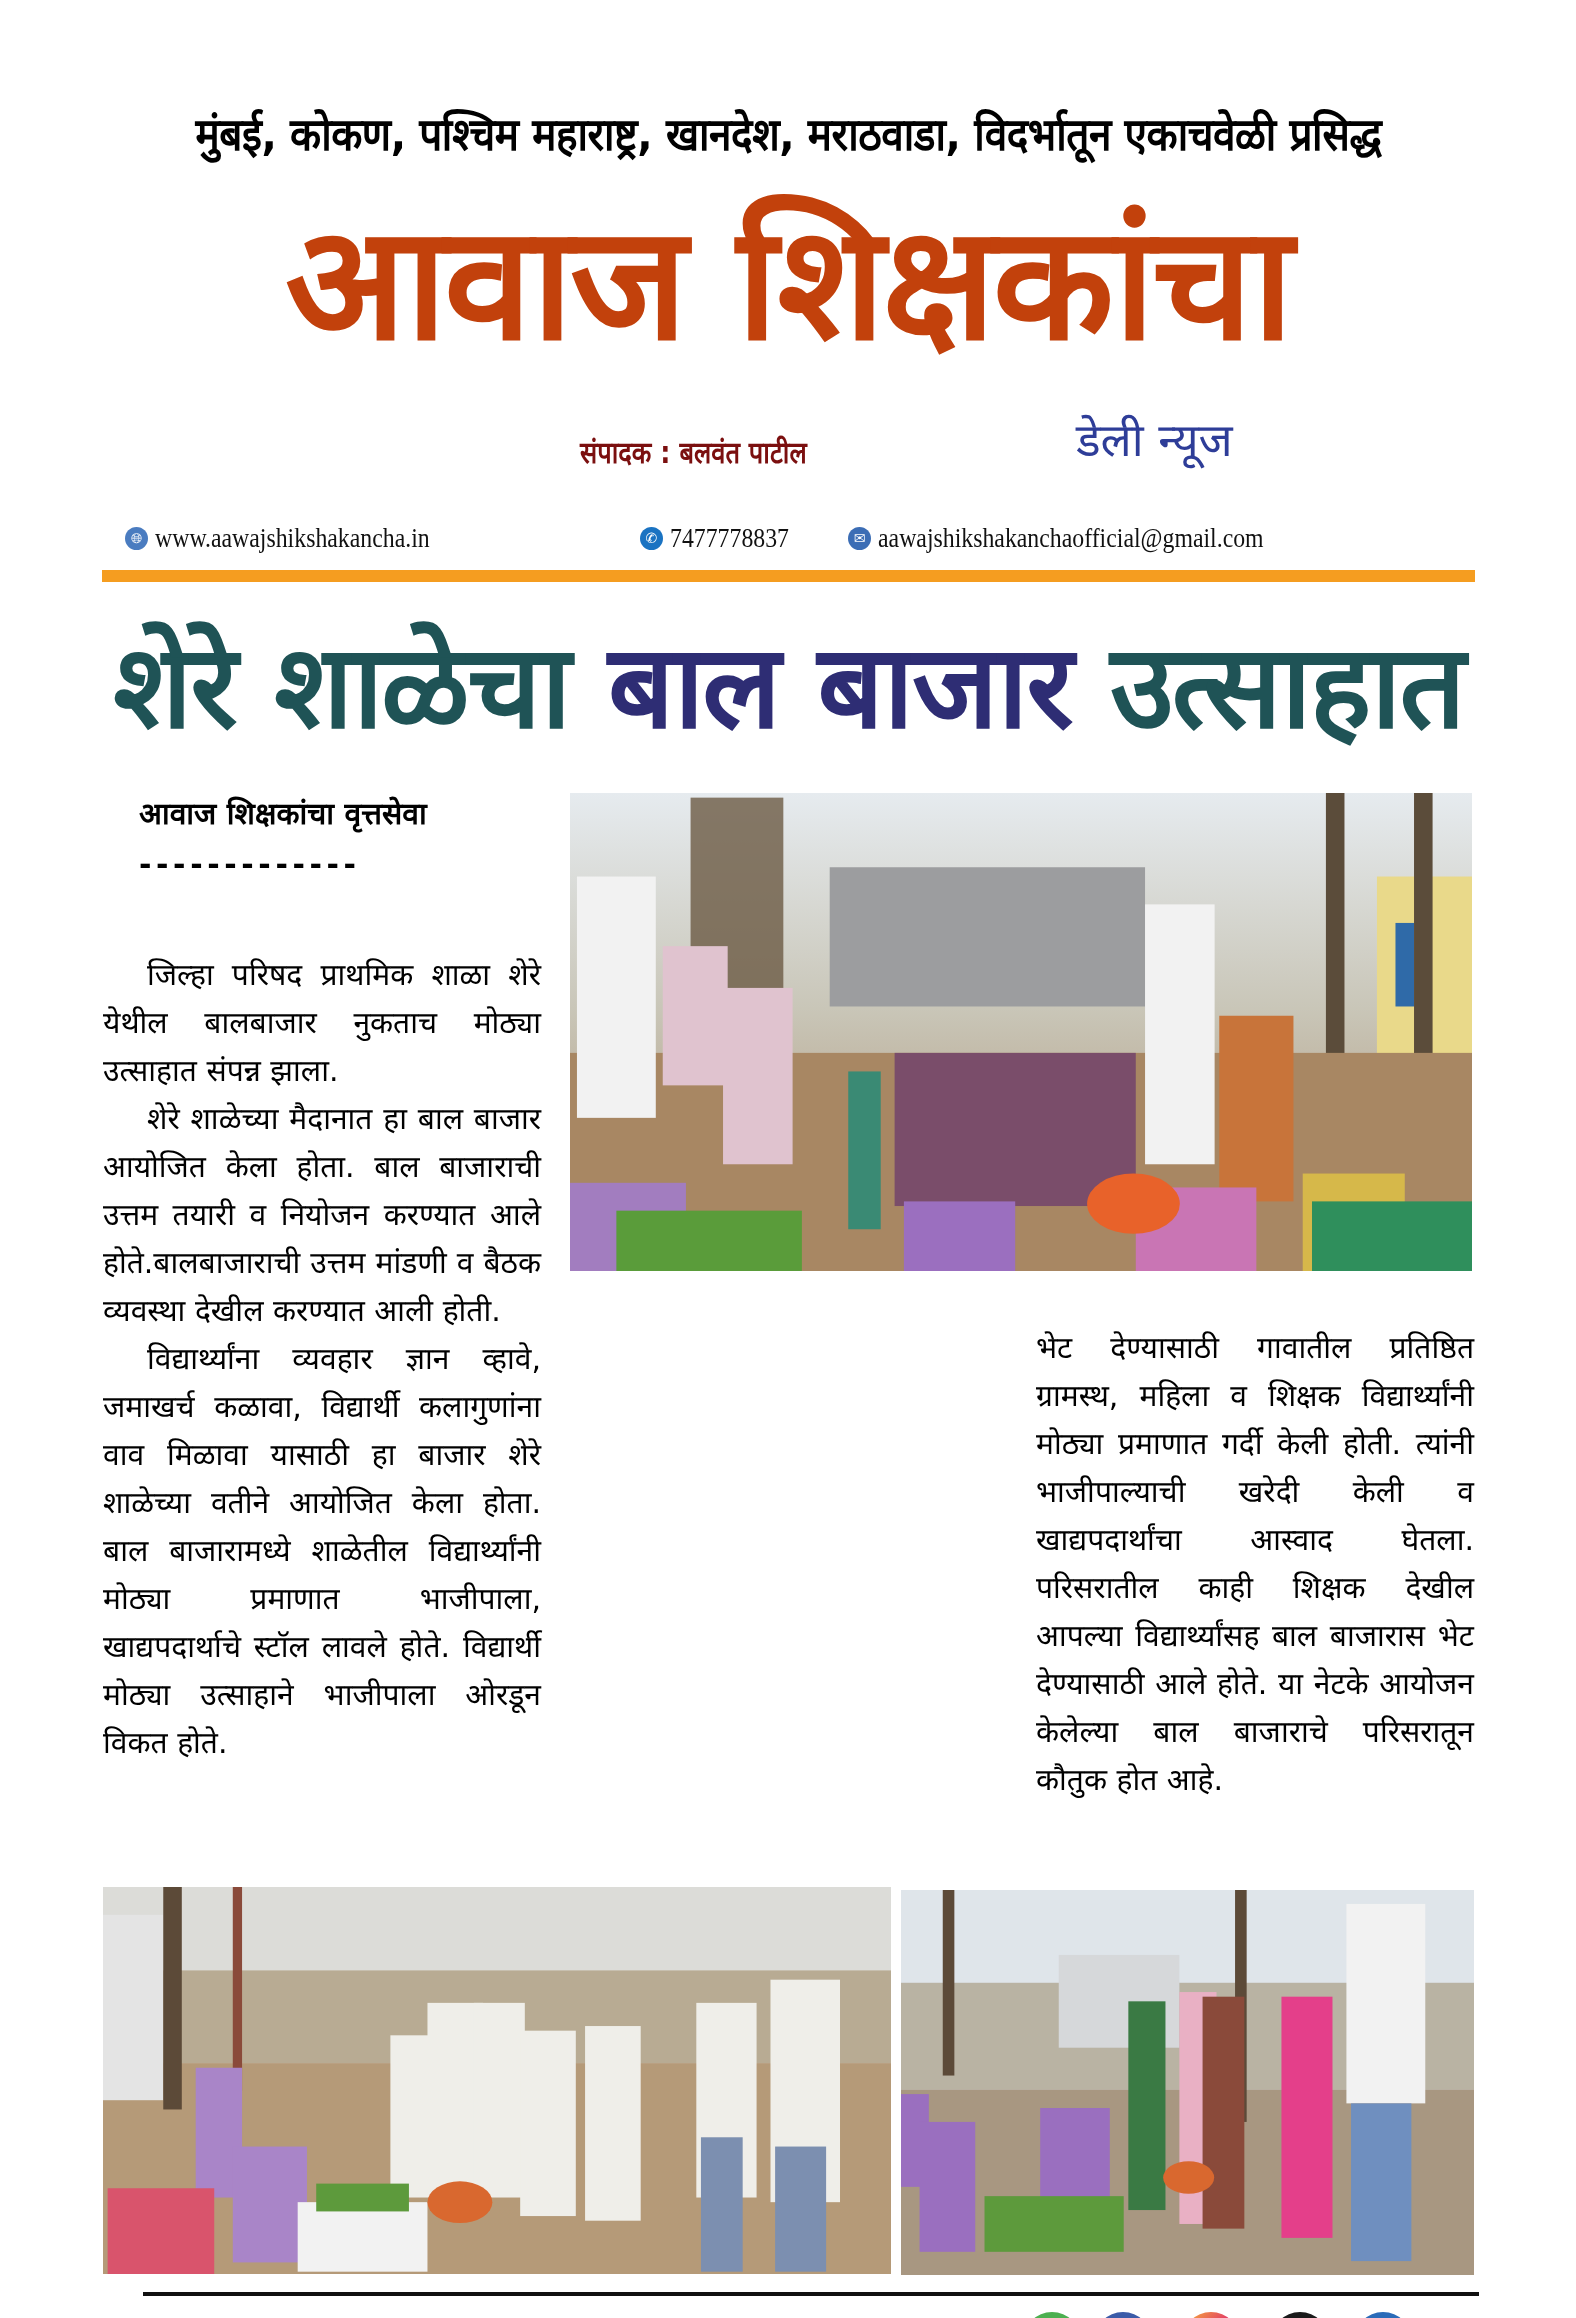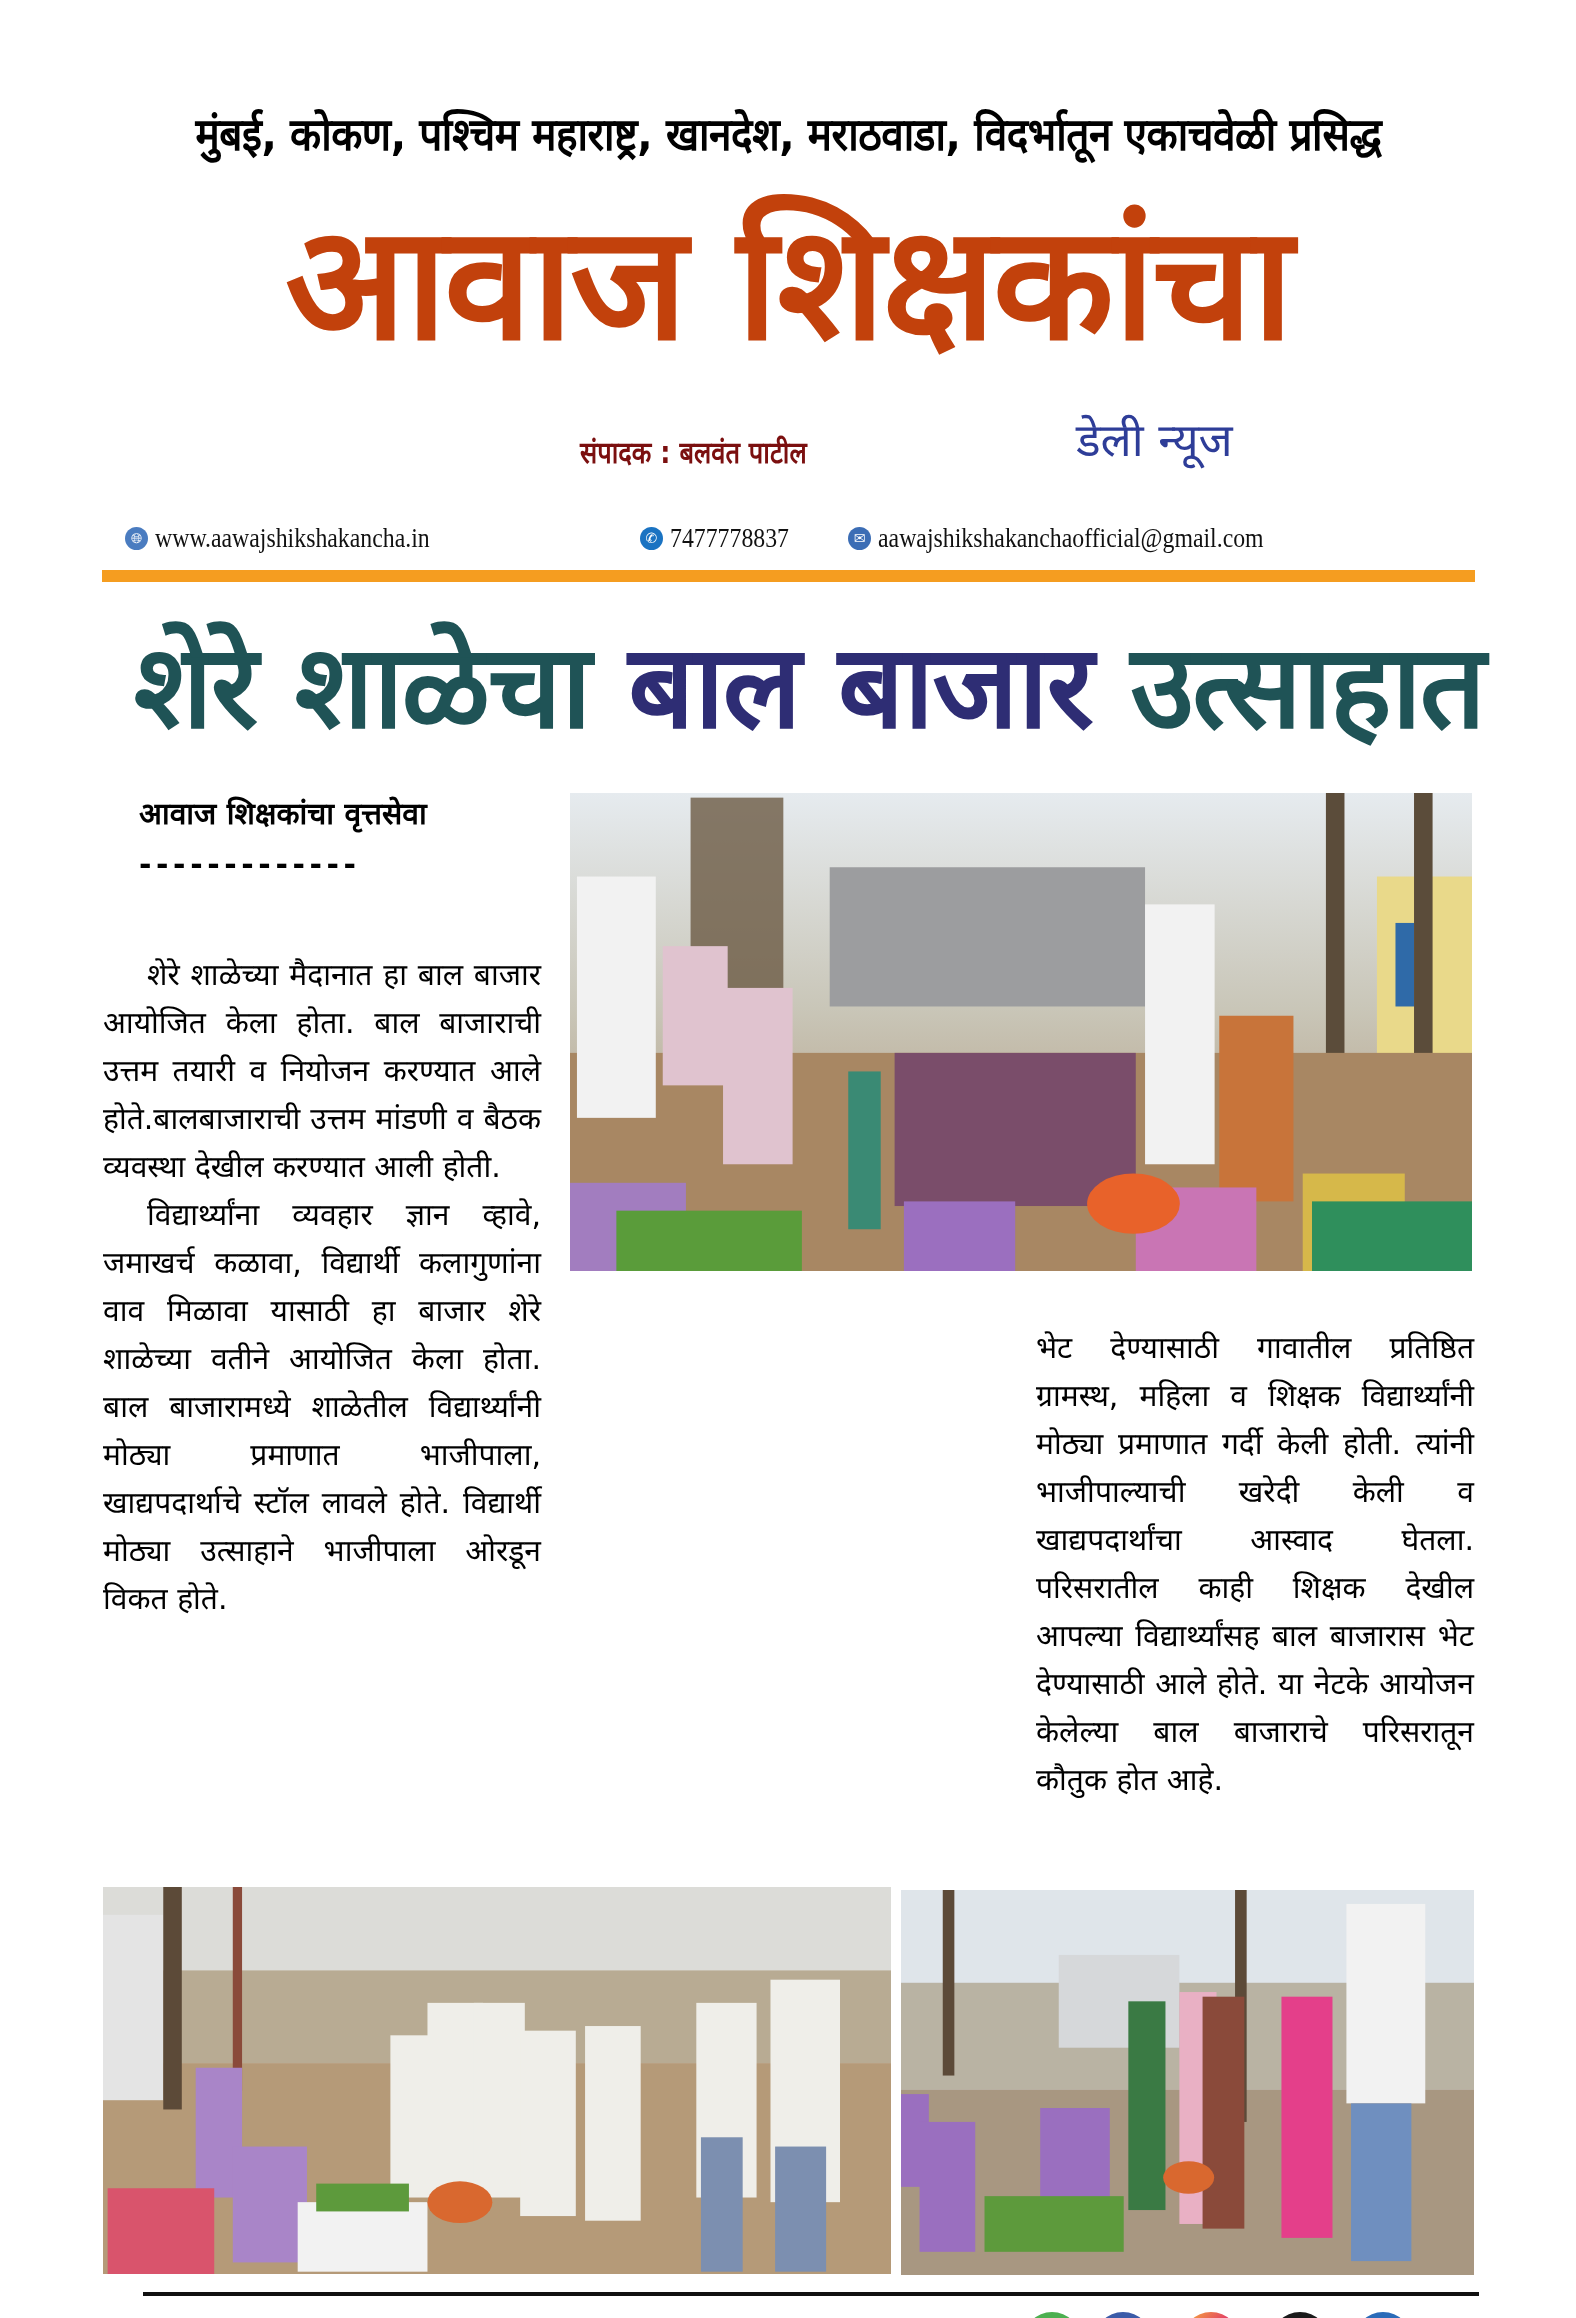--- a/index.html
+++ b/index.html
@@ -30,21 +30,21 @@
   .contact-item { position: absolute; top: 0; height: 42px; display: flex; align-items: center; gap: 6.5px; }
   .contact-item .ico {
     width: 23px; height: 23px; border-radius: 50%; display: flex; align-items: center; justify-content: center;
     color: #fff; font-size: 14px; font-family: "DejaVu Sans", sans-serif;
   }
   .contact-item .txt { font-family: "Liberation Serif", serif; font-size: 28px; color: #111; transform: scaleX(0.85); transform-origin: left center; white-space: nowrap; }
   .orange-bar { left: 102px; width: 1373px; top: 570px; height: 12px; background: #f59d20; }
 
   .headline {
     left: 93px; width: 1391px; top: 603px; height: 167px;
-    text-align: right; font-weight: bold; font-size: 116px; line-height: 167px; letter-spacing: -1.9px;
+    text-align: center; font-weight: bold; font-size: 116px; line-height: 167px; letter-spacing: -1.9px;
     white-space: nowrap;
   }
   .headline .h-green { color: #1f5356; }
   .headline .h-blue { color: #2e2d74; }
 
   .byline { left: 139px; top: 788px; width: 417px; font-weight: bold; font-size: 30px; line-height: 51px; }
   .byline .dash { font-size: 30px; letter-spacing: 4.6px; line-height: 51px; }
 
   .col { position: absolute; font-size: 30px; line-height: 48px; text-align: justify; color: #000; }
   .col p { text-indent: 44px; margin: 0; }
@@ -140,20 +140,21 @@
     <rect x="1600" y="880" width="345" height="150" fill="#2f8f5c"></rect>
     <rect x="1220" y="850" width="260" height="180" fill="#c975b4"></rect>
     <rect x="720" y="880" width="240" height="150" fill="#9b6fbf"></rect>
     <rect x="0" y="840" width="250" height="190" fill="#a27dbf"></rect>
     <rect x="100" y="900" width="400" height="130" fill="#5a9c3a"></rect>
     <ellipse cx="1215" cy="885" rx="100" ry="65" fill="#e8622a"></ellipse>
   </svg>
 </div>
 
 <div class="col col1">
+  <p>जिल्हा परिषद प्राथमिक शाळा शेरे येथील बालबाजार नुकताच मोठ्या उत्साहात संपन्न झाला.</p>
   <p>शेरे शाळेच्या मैदानात हा बाल बाजार आयोजित केला होता. बाल बाजाराची उत्तम तयारी व नियोजन करण्यात आले होते.बालबाजाराची उत्तम मांडणी व बैठक व्यवस्था देखील करण्यात आली होती.</p>
   <p>विद्यार्थ्यांना व्यवहार ज्ञान व्हावे, जमाखर्च कळावा, विद्यार्थी कलागुणांना वाव मिळावा यासाठी हा बाजार शेरे शाळेच्या वतीने आयोजित केला होता. बाल बाजारामध्ये शाळेतील विद्यार्थ्यांनी मोठ्या प्रमाणात भाजीपाला, खाद्यपदार्थाचे स्टॉल लावले होते. विद्यार्थी मोठ्या उत्साहाने भाजीपाला ओरडून विकत होते.</p>
 </div>
 <div class="col col2">
 </div>
 <div class="col col3">
   <p class="noindent">भेट देण्यासाठी गावातील प्रतिष्ठित ग्रामस्थ, महिला व शिक्षक विद्यार्थ्यांनी मोठ्या प्रमाणात गर्दी केली होती. त्यांनी भाजीपाल्याची खरेदी केली व खाद्यपदार्थांचा आस्वाद घेतला. परिसरातील काही शिक्षक देखील आपल्या विद्यार्थ्यांसह बाल बाजारास भेट देण्यासाठी आले होते. या नेटके आयोजन केलेल्या बाल बाजाराचे परिसरातून कौतुक होत आहे.</p>
 </div>
 
 <div class="photo photo-bl">

